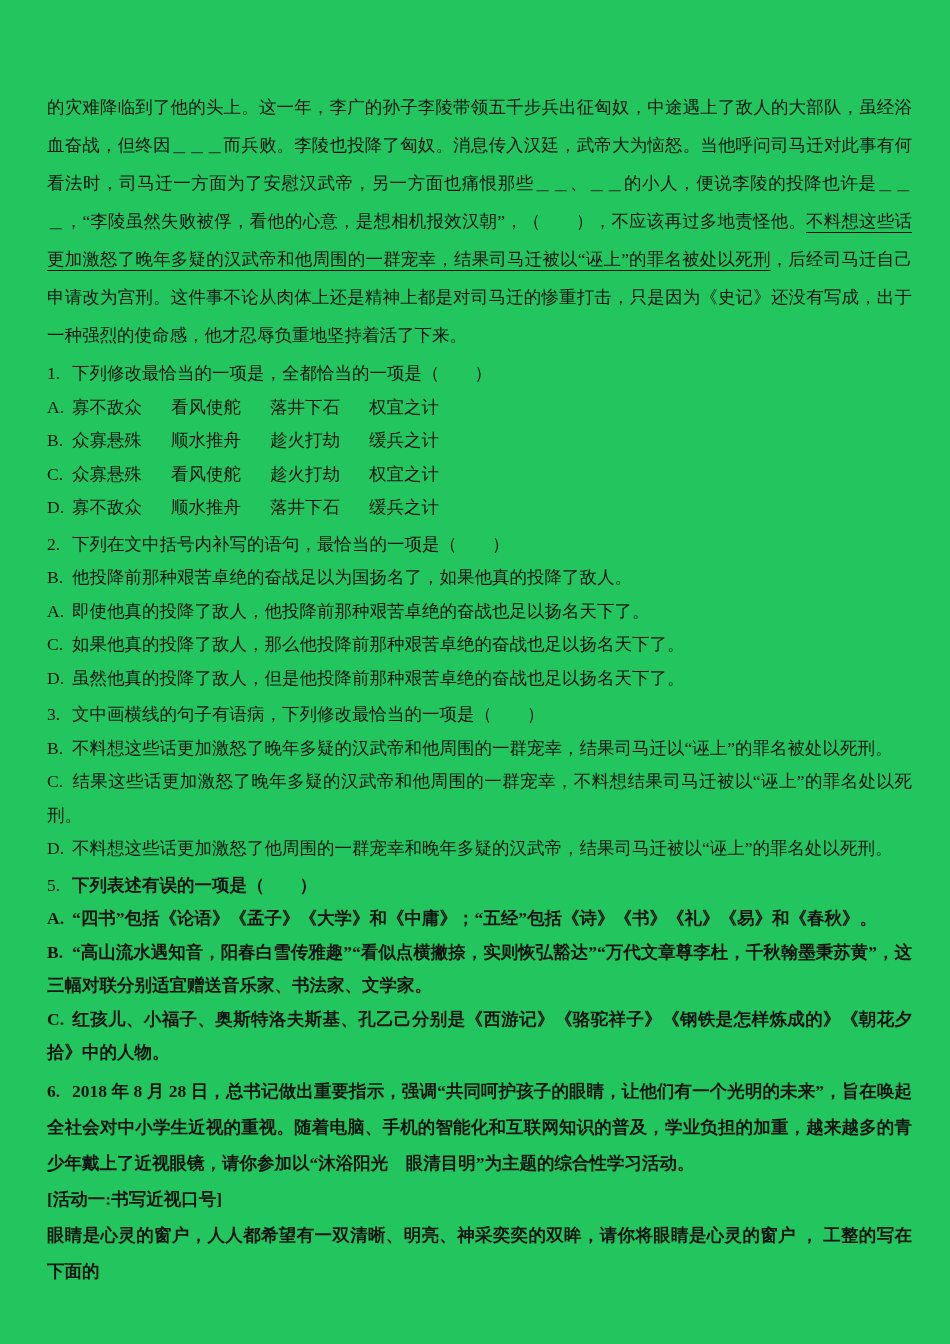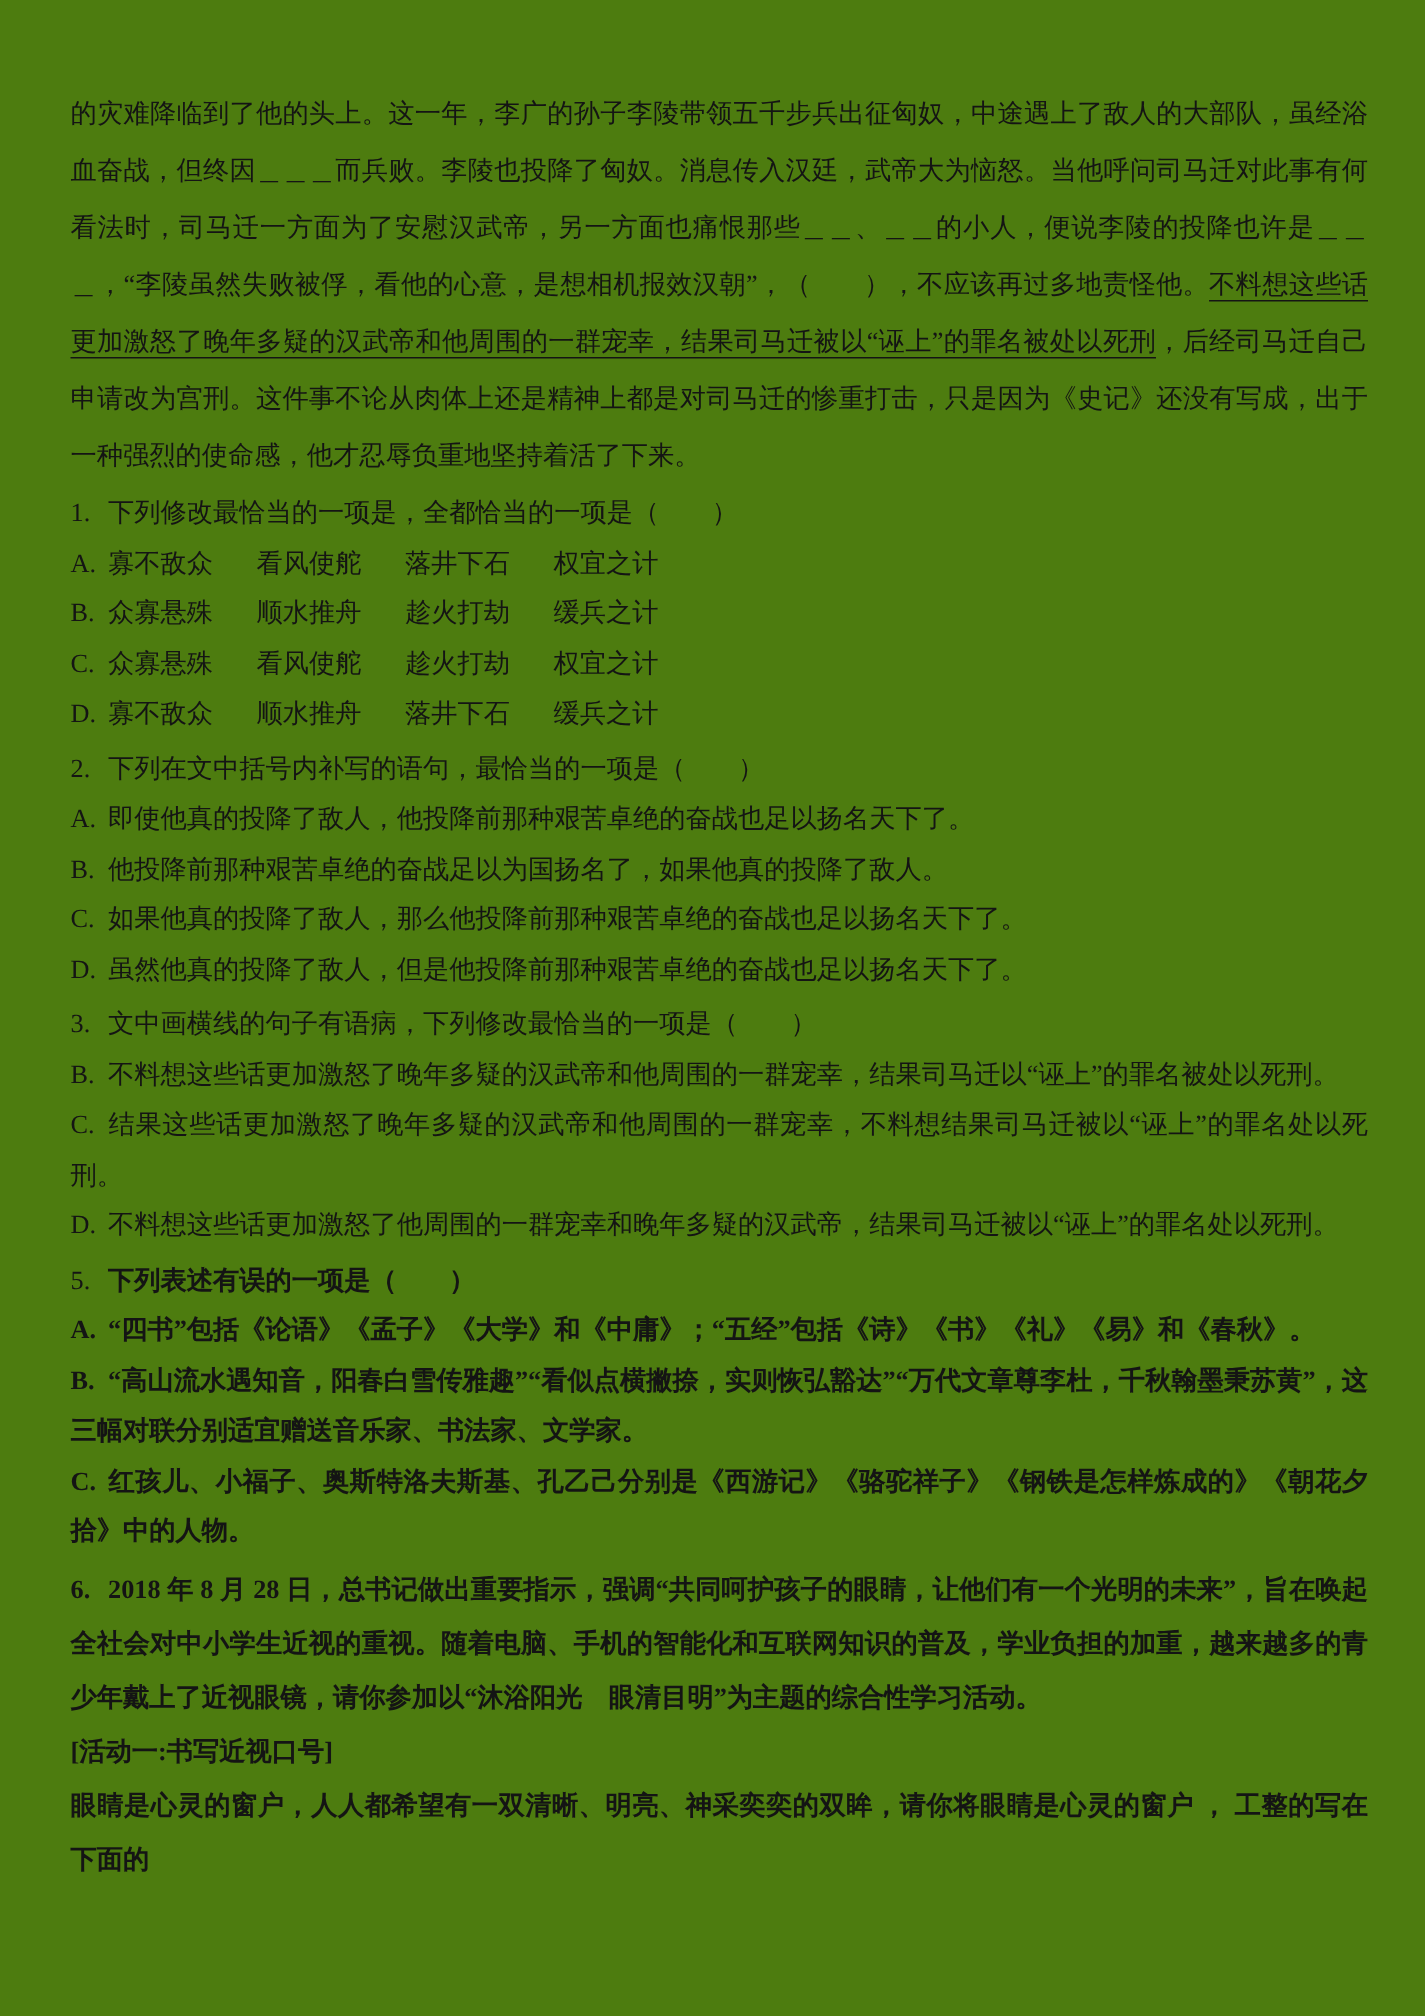--- a/index.html
+++ b/index.html
@@ -11,22 +11,22 @@
     width: 950px;
     height: 1344px;
     overflow: hidden;
     color: #141414;
     font-family: "Liberation Serif", "DejaVu Serif", serif;
   }
   .page {
     box-sizing: border-box;
     width: 950px;
     height: 1344px;
-    padding: 56px 38px 0 47px;
-    background: #4d7c0f;
+    padding: 88px 38px 0 47px;
+    background: #22c55e;
   }
   p { margin: 0; }
   .intro {
     font-size: 17.5px;
     line-height: 38px;
     text-align: justify;
     text-justify: inter-character;
   }
   .underlined {
     text-decoration: underline;
@@ -61,22 +61,22 @@
   <section class="q-block">
     <p><span class="q-num">1.</span><span>下列修改最恰当的一项是，全都恰当的一项是（　　）</span></p>
     <p><span class="opt-label">A.</span><span class="idiom">寡不敌众</span><span class="idiom">看风使舵</span><span class="idiom">落井下石</span><span class="idiom">权宜之计</span></p>
     <p><span class="opt-label">B.</span><span class="idiom">众寡悬殊</span><span class="idiom">顺水推舟</span><span class="idiom">趁火打劫</span><span class="idiom">缓兵之计</span></p>
     <p><span class="opt-label">C.</span><span class="idiom">众寡悬殊</span><span class="idiom">看风使舵</span><span class="idiom">趁火打劫</span><span class="idiom">权宜之计</span></p>
     <p><span class="opt-label">D.</span><span class="idiom">寡不敌众</span><span class="idiom">顺水推舟</span><span class="idiom">落井下石</span><span class="idiom">缓兵之计</span></p>
   </section>
 
   <section class="q-block">
     <p><span class="q-num">2.</span><span>下列在文中括号内补写的语句，最恰当的一项是（　　）</span></p>
+    <p><span class="opt-label">B.</span><span>他投降前那种艰苦卓绝的奋战足以为国扬名了，如果他真的投降了敌人。</span></p>
     <p><span class="opt-label">A.</span><span>即使他真的投降了敌人，他投降前那种艰苦卓绝的奋战也足以扬名天下了。</span></p>
-    <p><span class="opt-label">B.</span><span>他投降前那种艰苦卓绝的奋战足以为国扬名了，如果他真的投降了敌人。</span></p>
     <p><span class="opt-label">C.</span><span>如果他真的投降了敌人，那么他投降前那种艰苦卓绝的奋战也足以扬名天下了。</span></p>
     <p><span class="opt-label">D.</span><span>虽然他真的投降了敌人，但是他投降前那种艰苦卓绝的奋战也足以扬名天下了。</span></p>
   </section>
 
   <section class="q-block">
     <p><span class="q-num">3.</span><span>文中画横线的句子有语病，下列修改最恰当的一项是（　　）</span></p>
     <p><span class="opt-label">B.</span><span>不料想这些话更加激怒了晚年多疑的汉武帝和他周围的一群宠幸，结果司马迁以“诬上”的罪名被处以死刑。</span></p>
     <p><span class="opt-label">C.</span><span>结果这些话更加激怒了晚年多疑的汉武帝和他周围的一群宠幸，不料想结果司马迁被以“诬上”的罪名处以死刑。</span></p>
     <p><span class="opt-label">D.</span><span>不料想这些话更加激怒了他周围的一群宠幸和晚年多疑的汉武帝，结果司马迁被以“诬上”的罪名处以死刑。</span></p>
   </section>

